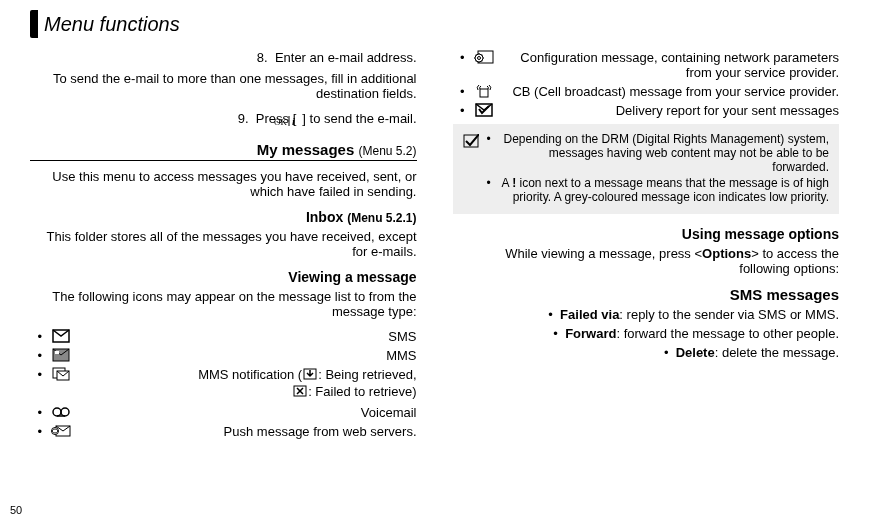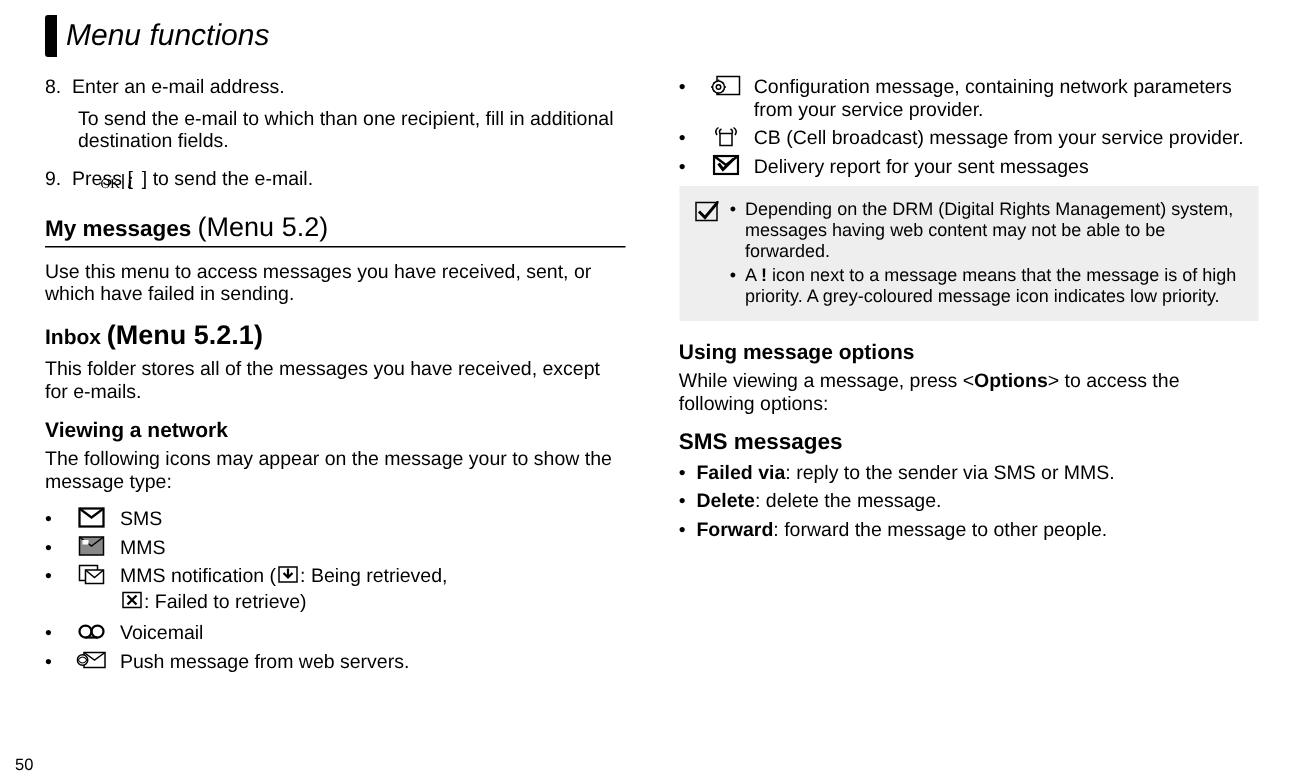--- a/index.html
+++ b/index.html
@@ -33,20 +33,21 @@
     margin-right: 6px;
   }
   .header-title {
     font-style: italic;
     font-size: 20px;
     font-weight: normal;
   }
   .columns {
     display: flex;
     gap: 36px;
+    text-align: right;
   }
   .col {
     flex: 1;
     min-width: 0;
   }
   .step {
     margin-bottom: 6px;
     padding-left: 22px;
     text-indent: -22px;
   }
@@ -56,21 +57,21 @@
     text-indent: 0;
   }
   .section-heading {
     font-weight: bold;
     font-size: 15px;
     margin-top: 14px;
     margin-bottom: 2px;
   }
   .section-sub {
     font-weight: normal;
-    font-size: 18px;
+    font-size: 12px;
     margin-top: 19px;
   }
   .rule {
     border: none;
     border-top: 1px solid #000;
     margin: 2px 0 8px 0;
   }
   .body-text {
     margin-bottom: 10px;
   }
@@ -149,21 +150,21 @@
     <div class="header-title">Menu functions</div>
   </div>
 
   <div class="columns">
 
     <div class="col">
 
       <div class="step">
         <span>8.</span>&nbsp;&nbsp;<span>Enter an e-mail address.</span>
       </div>
-      <div class="step-sub">To send the e-mail to which than one recipient, fill in additional destination fields.</div>
+      <div class="step-sub">To send the e-mail to more than one messages, fill in additional destination fields.</div>
 
       <div class="step">
         <span>9.</span>&nbsp;&nbsp;<span>Press [</span><span class="inline-icon"><svg class="icon-svg" width="28" height="12">
               <text x="0" y="10" font-size="9" font-family="Verdana">OK</text>
               <line x1="15" y1="1" x2="15" y2="11" stroke="#000" stroke-width="1"></line>
               <text x="18" y="10" font-size="11" font-style="italic" font-weight="bold" font-family="Georgia">i</text>
             </svg></span><span>] to send the e-mail.</span>
       </div>
 
       <div class="section-heading">
@@ -172,22 +173,22 @@
       </div>
       <hr class="rule">
       <div class="body-text">Use this menu to access messages you have received, sent, or which have failed in sending.</div>
 
       <div class="sub-heading-b">
         <span>Inbox</span>
         <span class="section-sub" style="font-weight:bold">(Menu 5.2.1)</span>
       </div>
       <div class="body-text">This folder stores all of the messages you have received, except for e-mails.</div>
 
-      <div class="sub-heading-b">Viewing a network</div>
-      <div class="body-text">The following icons may appear on the message your to show the message type:</div>
+      <div class="sub-heading-b">Viewing a message</div>
+      <div class="body-text">The following icons may appear on the message list to from the message type:</div>
 
       <div class="bullet-item">
         <div class="bullet-dot">•</div>
         <div class="bullet-icon">
           <svg width="18" height="14">
               <rect x="1" y="1" width="16" height="12" fill="none" stroke="#000" stroke-width="1.5"></rect>
               <path d="M1 1 L9 7 L17 1" fill="none" stroke="#000" stroke-width="1.5"></path>
             </svg>
         </div>
         <div class="bullet-text">SMS</div>
@@ -316,23 +317,23 @@
       <div class="body-text">
         <span>While viewing a message, press &lt;</span><b>Options</b><span>&gt; to access the following options:</span>
       </div>
 
       <div class="sub-heading-b" style="font-size:15px">SMS messages</div>
 
       <div class="opt-item">
         •&nbsp;&nbsp;<b>Failed via</b><span>: reply to the sender via SMS or MMS.</span>
       </div>
       <div class="opt-item">
+        •&nbsp;&nbsp;<b>Forward</b><span>: forward the message to other people.</span>
+      </div>
+      <div class="opt-item">
         •&nbsp;&nbsp;<b>Delete</b><span>: delete the message.</span>
-      </div>
-      <div class="opt-item">
-        •&nbsp;&nbsp;<b>Forward</b><span>: forward the message to other people.</span>
       </div>
 
     </div>
   </div>
 
   <div class="page-num">50</div>
 </div>
 
 </body></html>

